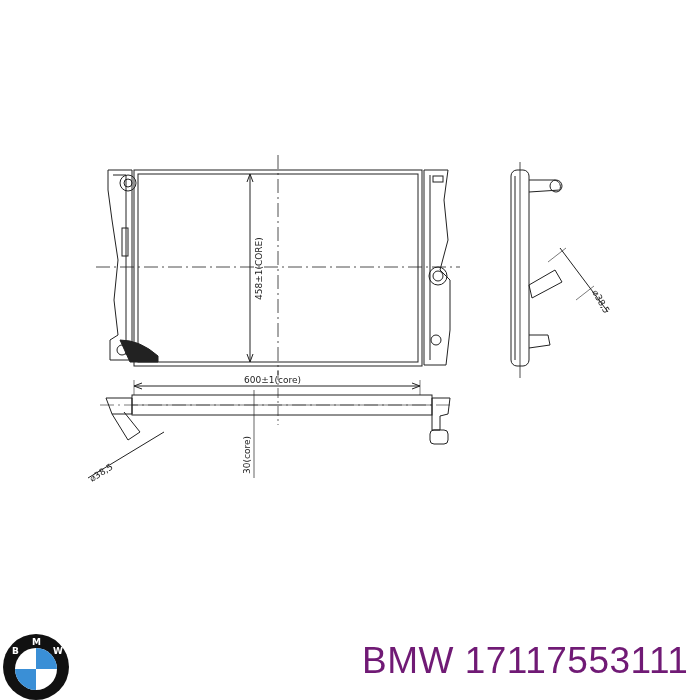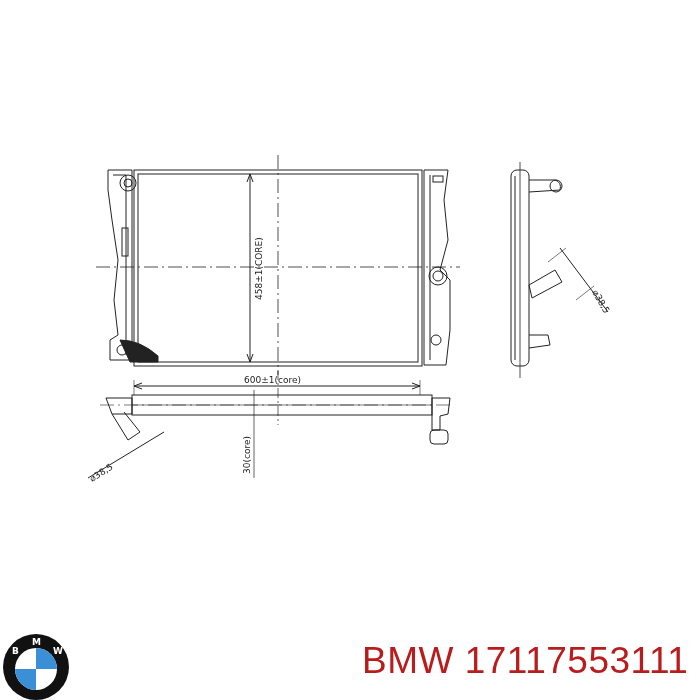--- a/index.html
+++ b/index.html
@@ -1,20 +1,20 @@
 <!DOCTYPE html>
 <html><head>
 <meta charset="utf-8">
 <style>
   html, body { margin: 0; padding: 0; background: #ffffff; }
   body { width: 700px; height: 700px; position: relative; overflow: hidden; font-family: "Liberation Sans", sans-serif; }
   #drawing { position: absolute; left: 0; top: 0; width: 700px; height: 700px; }
   .dimtext { font-family: "DejaVu Sans", sans-serif; font-size: 9px; fill: #222; }
   #logo { position: absolute; left: 0; top: 630px; width: 74px; height: 70px; }
-  #caption { position: absolute; left: 362px; top: 640px; font-size: 37px; color: #b91c1c; letter-spacing: 0.5px; white-space: nowrap; }
+  #caption { position: absolute; left: 362px; top: 640px; font-size: 37px; color: #701a75; letter-spacing: 0.5px; white-space: nowrap; }
 </style>
 </head>
 <body>
 
 <svg id="drawing" viewBox="0 0 700 700" xmlns="http://www.w3.org/2000/svg">
   <g stroke="#222" fill="none" stroke-width="1">
 
     <g>
 
       <rect x="134" y="170" width="288" height="196"></rect>

